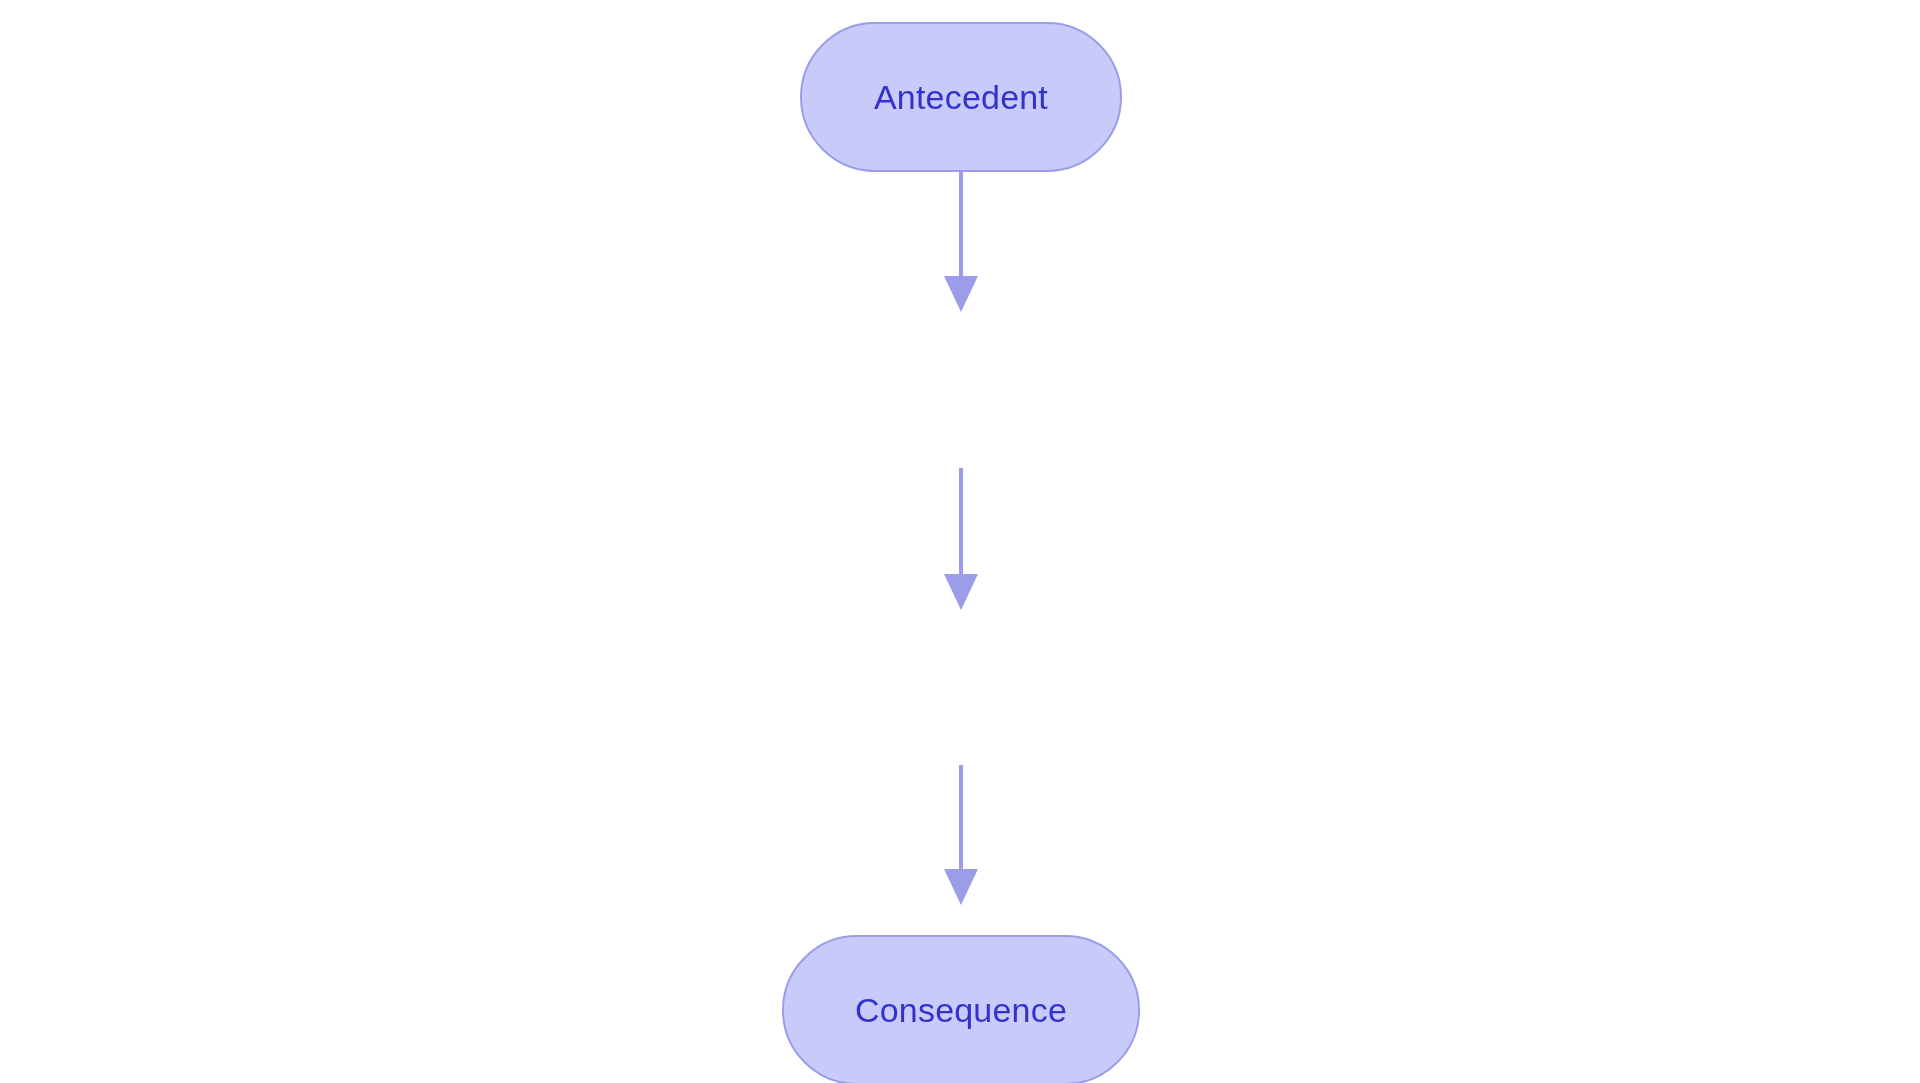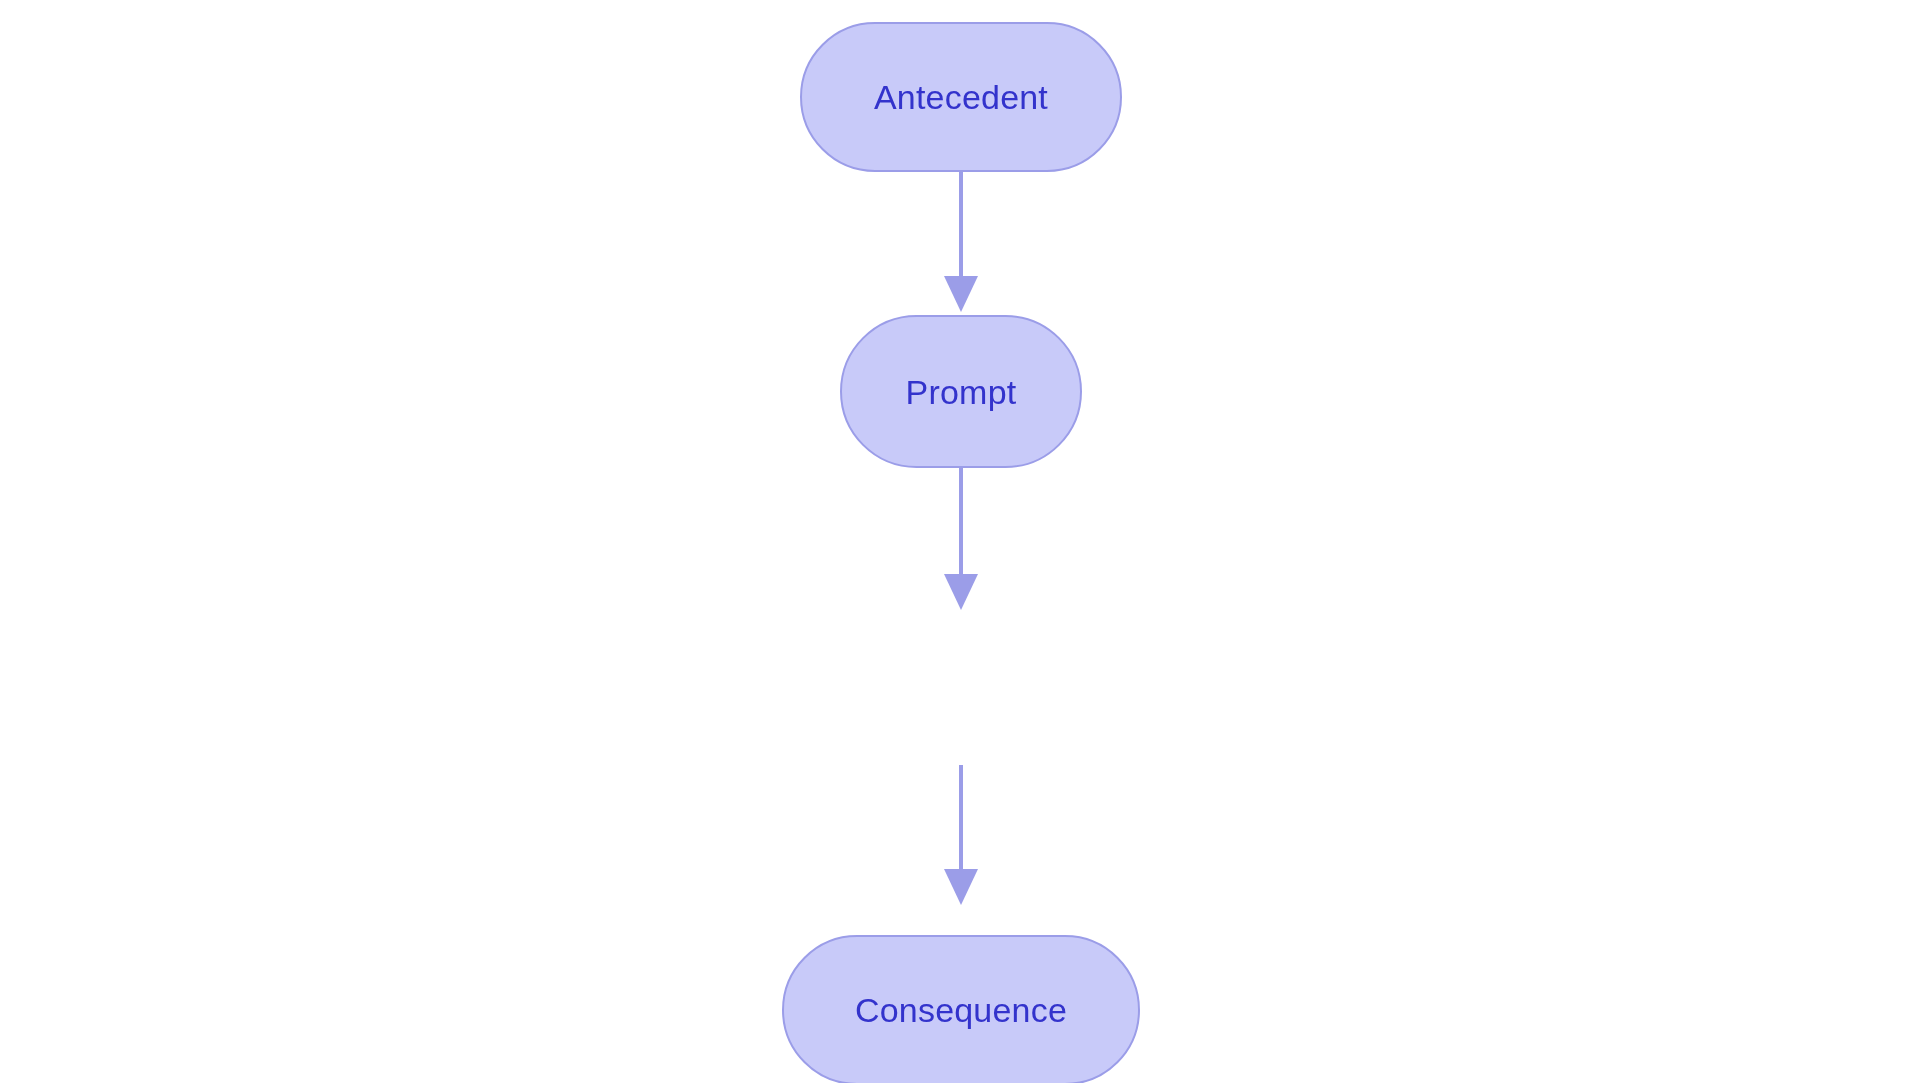--- a/index.html
+++ b/index.html
@@ -115,23 +115,20 @@
 
     <svg class="edge" width="1920" height="1083" aria-hidden="true">
       <line class="edge-line" x1="961" y1="765" x2="961" y2="873"></line>
       <polygon class="edge-arrowhead" points="961,905 944,869 978,869"></polygon>
     </svg>
 
     <div id="node-antecedent" class="node">
       <span class="node-label">Antecedent</span>
     </div>
 
-    <div id="node-prompt" class="node">
-      <span class="node-label">Prompt</span>
-    </div>
 
 
     <div id="node-consequence" class="node">
       <span class="node-label">Consequence</span>
     </div>
 
   </div>
 </div>
 
 </body></html>

